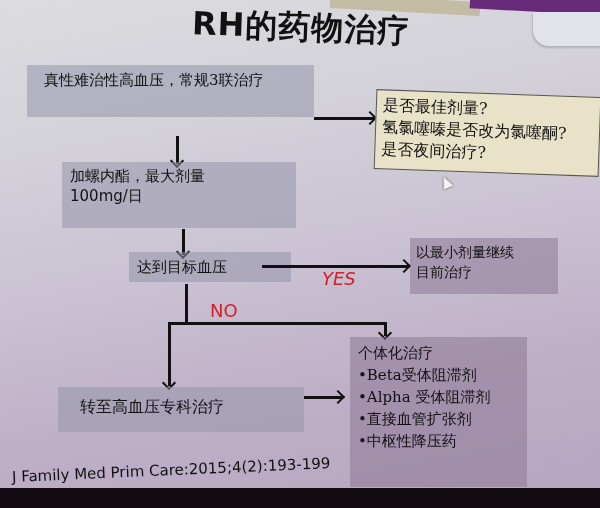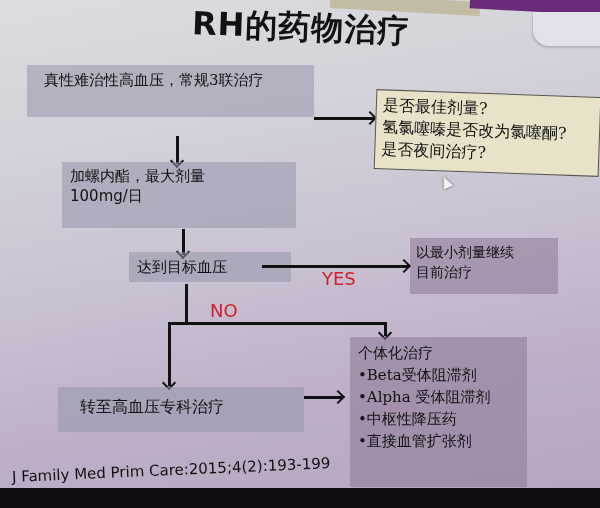--- a/index.html
+++ b/index.html
@@ -99,21 +99,21 @@
     <span class="bl" style="font-family:'DejaVu Sans','Liberation Sans',sans-serif;">100mg/日</span>
   </div>
 
   <div class="line arrow-down" style="left:182px; top:229px; width:2.5px; height:26px;"></div>
 
   <div class="box" style="left:85px; top:252px; width:162px; height:30px; padding:5px 8px;margin-left:44px;">
     <span class="bl">达到目标血压</span>
   </div>
 
   <div class="line arrow-right" style="left:262px; top:265px; width:146px; height:2.5px;"></div>
-  <div class="label-red" style="left:322px; top:268px;">YES</div>
+  <div class="label-red" style="left:322px; top:268px;font-style:italic;">YES</div>
 
   <div class="box mauve" style="left:410px; top:238px; width:148px; height:56px; padding:4px 6px; font-size:14px;">
     <span class="bl">以最小剂量继续</span>
     <span class="bl">目前治疗</span>
   </div>
 
   <div class="line" style="left:185px; top:284px; width:2.5px; height:40px;"></div>
   <div class="label-red" style="left:210px; top:300px;">NO</div>
   <div class="line" style="left:168px; top:322px; width:218px; height:2.5px;"></div>
   <div class="line arrow-down" style="left:384px; top:322px; width:2.5px; height:14px;"></div>
@@ -122,19 +122,19 @@
   <div class="box" style="left:58px; top:387px; width:246px; height:45px; padding:10px 22px; font-size:16px;">
     <span class="bl">转至高血压专科治疗</span>
   </div>
 
   <div class="line arrow-right" style="left:304px; top:396px; width:38px; height:2.5px;"></div>
 
   <div class="box mauve" style="left:350px; top:337px; width:177px; height:150px; padding:5px 8px; font-size:15px; line-height:22px;">
     <span class="bl">个体化治疗</span>
     <span class="bl">•Beta受体阻滞剂</span>
     <span class="bl">•Alpha 受体阻滞剂</span>
+    <span class="bl">•直接血管扩张剂</span>
     <span class="bl">•中枢性降压药</span>
-    <span class="bl">•直接血管扩张剂</span>
   </div>
 
   <div class="citation">J Family Med Prim Care:2015;4(2):193-199</div>
 </div>
 <div class="bottom-bar"></div>
 
 </body></html>

